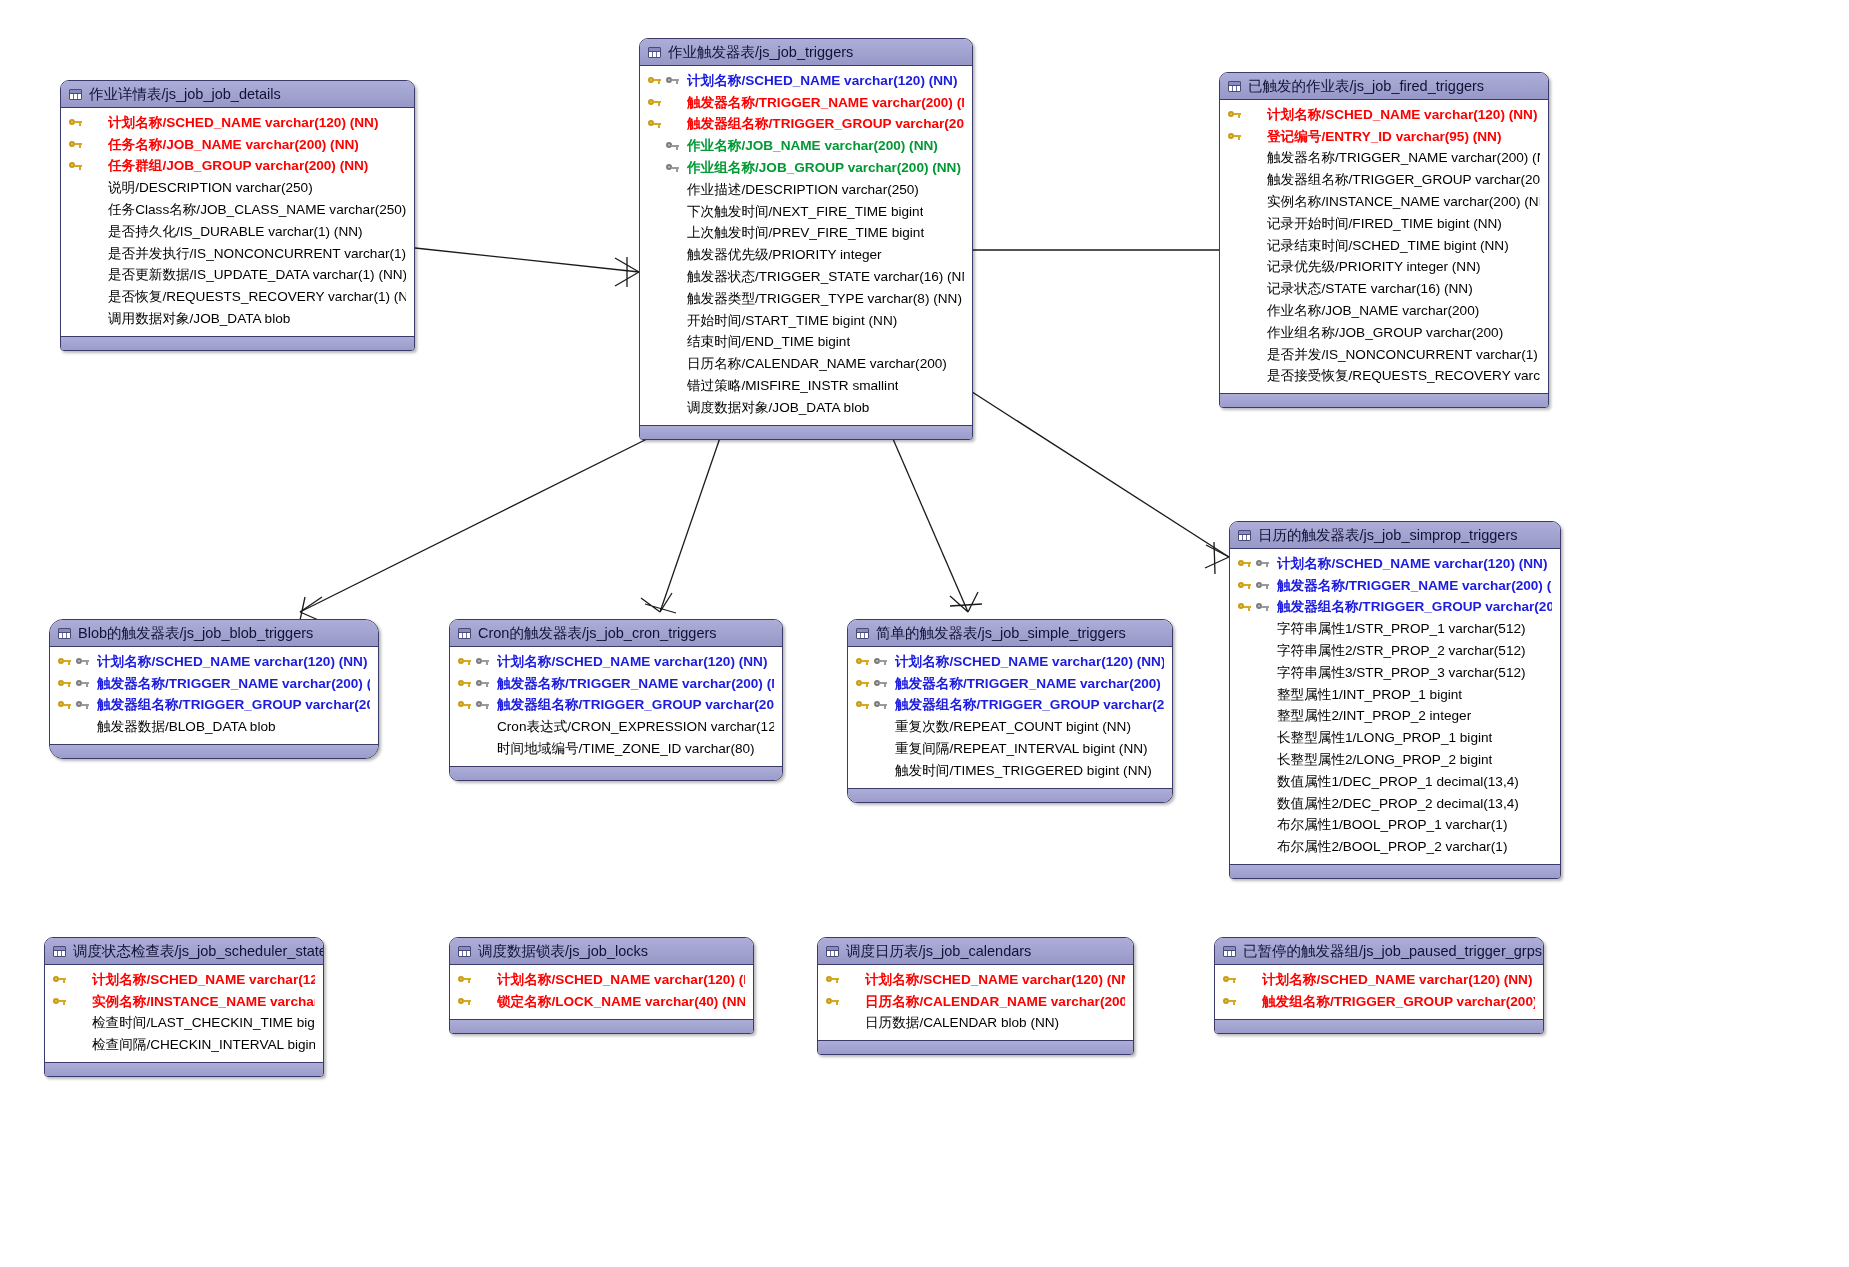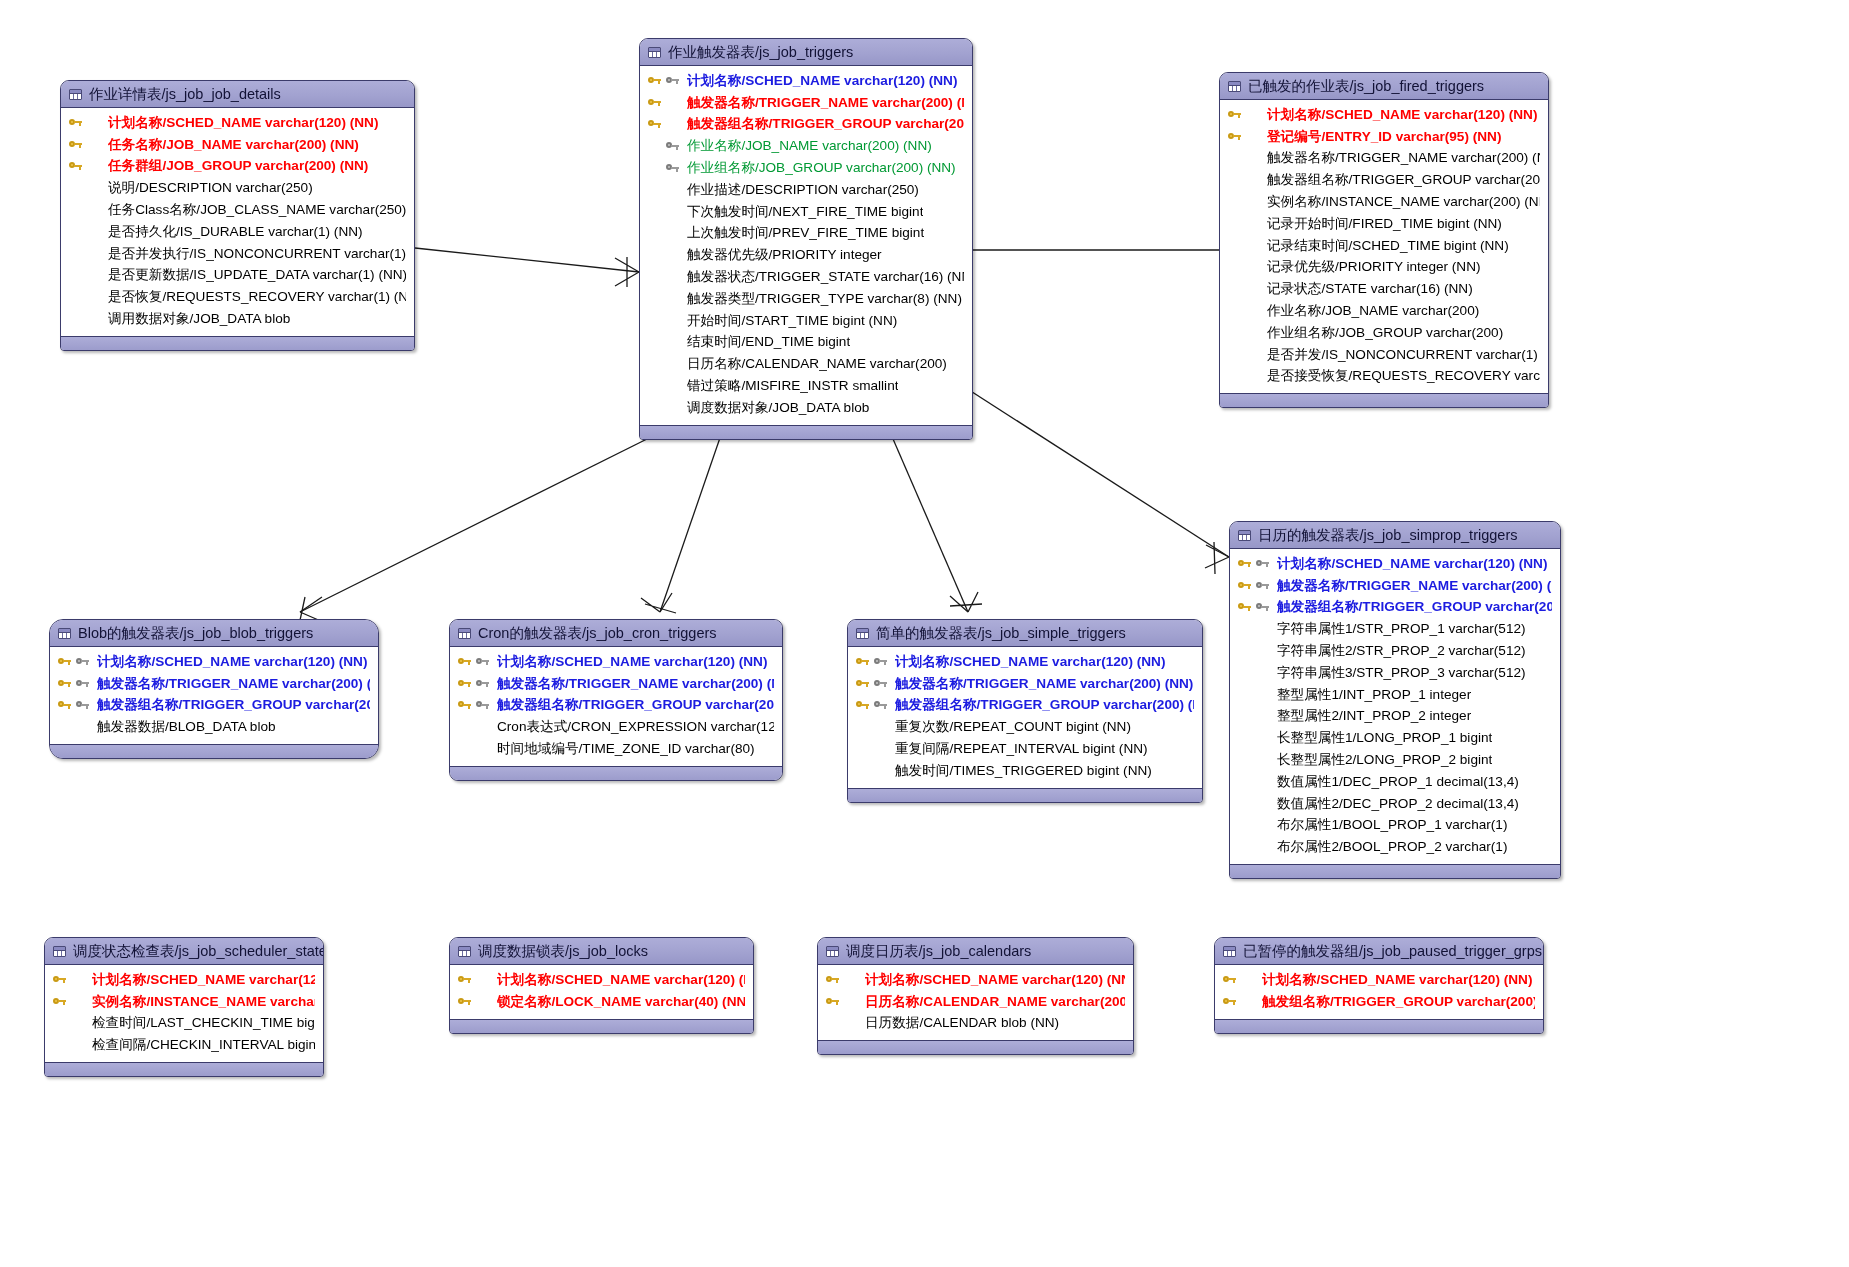--- a/index.html
+++ b/index.html
@@ -100,21 +100,21 @@
   .key.gold i{border:2px solid #c99a14;background:#f0c850;}
   .key.gold b{background:#d8a824;}
   .key.gold b:after{background:#d8a824;}
   .key.gray i{border:2px solid #7c7c7c;background:#c8c8c8;}
   .key.gray b{background:#9a9a9a;}
   .key.gray b:after{background:#9a9a9a;}
 
   .fname{overflow:hidden;text-overflow:clip;}
   .f-pk   .fname{color:#ff0000;font-weight:bold;}
   .f-pkfk .fname{color:#1c1ce0;font-weight:bold;}
-  .f-fk   .fname{color:#009933;font-weight:normal;}
+  .f-fk   .fname{color:#009933;font-weight:bold;}
   .f-plain .fname{color:#000000;font-weight:normal;}
 </style>
 </head>
 <body>
 
 <div id="canvas">
   <svg id="edges" viewBox="0 0 1849 1267" xmlns="http://www.w3.org/2000/svg">
     <g stroke="#1a1a1a" stroke-width="1.3" fill="none">
 
       <path d="M415 248 L639 272"></path>
@@ -426,21 +426,21 @@
         <div class="field f-plain">
           <span class="keys"></span>
           <span class="fname">字符串属性2/STR_PROP_2 varchar(512)</span>
         </div>
         <div class="field f-plain">
           <span class="keys"></span>
           <span class="fname">字符串属性3/STR_PROP_3 varchar(512)</span>
         </div>
         <div class="field f-plain">
           <span class="keys"></span>
-          <span class="fname">整型属性1/INT_PROP_1 integer</span>
+          <span class="fname">整型属性1/INT_PROP_1 bigint</span>
         </div>
         <div class="field f-plain">
           <span class="keys"></span>
           <span class="fname">整型属性2/INT_PROP_2 integer</span>
         </div>
         <div class="field f-plain">
           <span class="keys"></span>
           <span class="fname">长整型属性1/LONG_PROP_1 bigint</span>
         </div>
         <div class="field f-plain">
@@ -567,21 +567,21 @@
           <span class="keys"></span>
           <span class="fname">Cron表达式/CRON_EXPRESSION varchar(120) (NN)</span>
         </div>
         <div class="field f-plain">
           <span class="keys"></span>
           <span class="fname">时间地域编号/TIME_ZONE_ID varchar(80)</span>
         </div>
       </div>
       <div class="ent-footer"></div>
     </div>
-    <div class="entity" style="left: 847px; top: 619px; width: 356px;">
+    <div class="entity" style="left: 847px; top: 619px; width: 326px; border-radius: 10px;">
       <div class="ent-header">
         <span class="tbl-icon"></span>
         <span>简单的触发器表/js_job_simple_triggers</span>
       </div>
       <div class="ent-body">
         <div class="field f-pkfk">
           <span class="keys">
             <span class="key gold">
               <i></i>
               <b></b>

